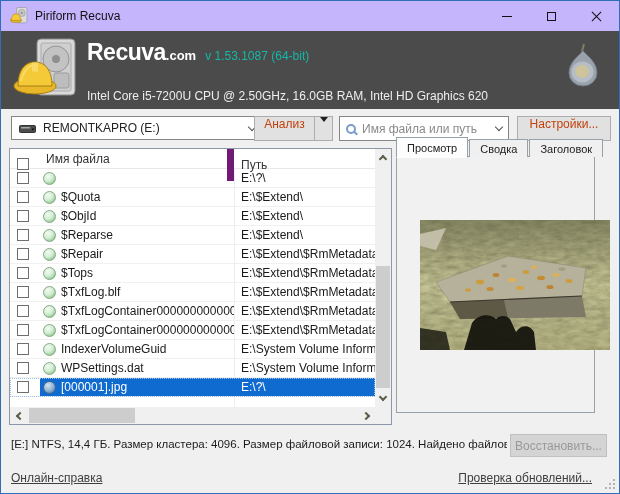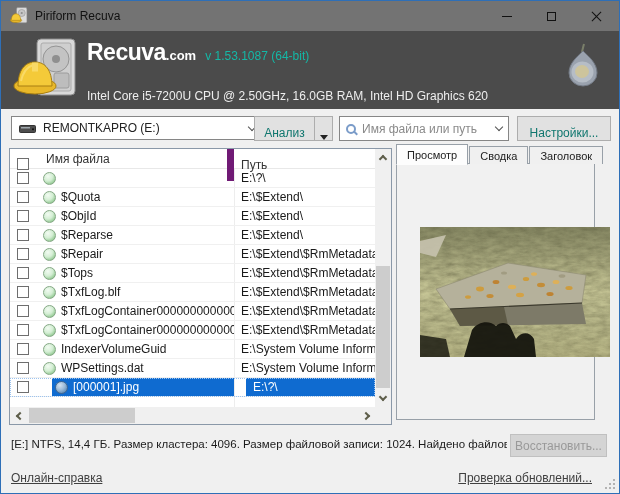--- a/index.html
+++ b/index.html
@@ -1,21 +1,21 @@
 <!DOCTYPE html>
 <html><head>
 <meta charset="utf-8">
 <style>
   * { box-sizing: border-box; margin: 0; padding: 0; }
   body { font-family: "Liberation Sans", sans-serif; background:#888; }
   .window { position:relative; width:620px; height:494px; background:#f0f0f0;
             border:1px solid #2e6fb7; overflow:hidden; }
 
   
-  .titlebar { position:absolute; left:0; top:0; right:0; height:30px; background:#737373;
+  .titlebar { position:absolute; left:0; top:0; right:0; height:30px; background:#c4b5fd;
               display:flex; align-items:center; }
   .titlebar .appicon { margin-left:9px; display:flex; }
   .titlebar .title { font-size:12px; color:#111; margin-left:7px; }
   .win-controls { margin-left:auto; display:flex; height:100%; }
   .win-btn { width:45px; height:100%; display:flex; align-items:center; justify-content:center; }
   .min-icon { width:10px; height:1px; background:#111; display:block; }
   .max-icon { width:9px; height:9px; border:1px solid #111; display:block; }
   .x-icon { position:relative; width:11px; height:11px; display:block; }
   .x-icon::before,.x-icon::after { content:""; position:absolute; left:-1px; top:5px;
       width:13px; height:1px; background:#111; }
@@ -32,22 +32,22 @@
   .os-line { top:41px; } .hw-line { top:58px; }
   .pear { position:absolute; right:16px; top:10px; }
 
   
   .toolbar { position:absolute; left:0; top:108px; right:0; height:37px; background:#f0f0f0; }
   .combo { position:absolute; background:#fff; border:1px solid #868686; display:flex;
            align-items:center; font-size:12px; color:#222; }
   .drive-combo { left:10px; top:7px; width:252px; height:24px; padding:5px 7px; }
   .drive-combo .lbl { margin-left:7px; }
   .combo .chev-slot { margin-left:auto; display:flex; }
-  .btn { background:#e1e1e1; border:1px solid #adadad; font-size:12px; color:#0f766e;
-         display:flex; align-items:flex-end; justify-content:center; }
+  .btn { background:#e1e1e1; border:1px solid #adadad; font-size:12px; color:#c2410c;
+         display:flex; align-items:flex-start; justify-content:center; }
   .analyze-btn { position:absolute; left:253px; top:7px; width:61px; height:25px; }
   .analyze-arrow { position:absolute; left:313px; top:7px; width:19px; height:25px; }
   .search-combo { left:338px; top:7px; width:170px; height:25px; padding:0 6px; }
   .search-combo input { border:none; outline:none; font-size:12px; width:118px; margin-left:6px;
                         font-family:"Liberation Sans",sans-serif; color:#222; background:transparent; }
   .search-combo input::placeholder { color:#8a8a8a; opacity:1; }
   .settings-btn { position:absolute; left:516px; top:7px; width:94px; height:25px; }
 
   
   .chev { display:inline-block; width:6px; height:6px; border-right:1px solid #505050;
@@ -80,38 +80,38 @@
           border-bottom:1px solid #f0f0f0; font-size:12px; color:#1a1a1a; }
   .cbcell { display:flex; justify-content:flex-start; padding-left:7px; }
   .namecell { display:flex; align-items:center; height:18px; overflow:hidden; white-space:nowrap; }
   .fname { margin-left:5px; }
   .pathcell { padding-left:7px; height:18px; line-height:18px; overflow:hidden; white-space:nowrap; }
   .orb { width:13px; height:13px; border-radius:50%; margin-left:3px; flex-shrink:0; }
   .orb-excellent { background:radial-gradient(circle at 36% 30%, #f2fbf2 0%, #d4eed4 45%, #96cc96 78%, #74ab74 100%);
                    border:1px solid #85a885; }
   .orb-unknown { background:radial-gradient(circle at 36% 30%, #d4e2f0 0%, #9cbbd8 45%, #5f8cb8 80%, #48709a 100%);
                  border:1px solid #44688f; }
-  .trow.selected .namecell, .trow.selected .pathcell { background:#0f6bd0; color:#fff;margin-left:12px; }
+  .trow.selected .namecell, .trow.selected .pathcell { background:#0f6bd0; color:#fff; }
   .trow.selected { outline:1px dotted #9cc3ef; outline-offset:-1px; }
 
   
   .vscroll { position:absolute; right:0; top:0; width:16px; height:258px; background:#f0f0f0; }
   .hscroll { position:absolute; left:0; bottom:0; width:365px; height:17px; background:#f0f0f0; }
   .sb-btn { position:absolute; display:flex; align-items:center; justify-content:center; }
   .vscroll .up { top:0; left:0; width:16px; height:17px; }
   .vscroll .down { bottom:0; left:0; width:16px; height:17px; }
   .hscroll .left { left:0; top:0; width:17px; height:17px; }
   .hscroll .right { right:0; top:0; width:17px; height:17px; }
   .sb-thumb { position:absolute; background:#cdcdcd; }
   .vthumb { left:1px; width:14px; top:117px; height:122px; }
   .hthumb { top:1px; height:15px; left:19px; width:106px; }
   .sb-corner { position:absolute; right:0; bottom:0; width:16px; height:17px; background:#f0f0f0; }
 
   
-  .preview { position:absolute; left:395px; top:142px; width:199px; height:277px; }
+  .preview { position:absolute; left:395px; top:135px; width:199px; height:277px; }
   .ptabs { position:relative; height:21px; display:flex; align-items:flex-end; z-index:3; }
   .tab { font-size:11px; color:#222; padding:0 10px; height:18px; line-height:18px;
          background:#f0f0f0; border:1px solid #98a0a8; border-bottom:none; margin-right:1px; }
   .tab.active { background:#fdfdfd; height:21px; line-height:21px; position:relative; top:1px;
                 border-bottom:1px solid #fdfdfd; }
   .pcontent { position:absolute; left:0; top:20px; right:0; bottom:0; background:#f1f1f1;
               border:1px solid #98a0a8; }
   .pimage { position:absolute; left:23px; top:63px; width:190px; height:130px; display:block; }
 
   

